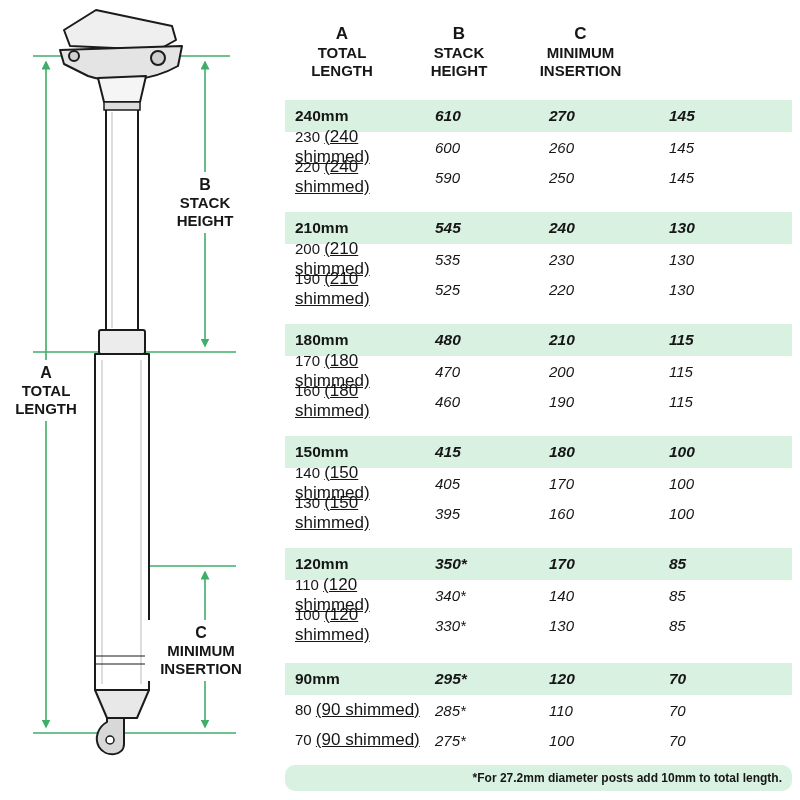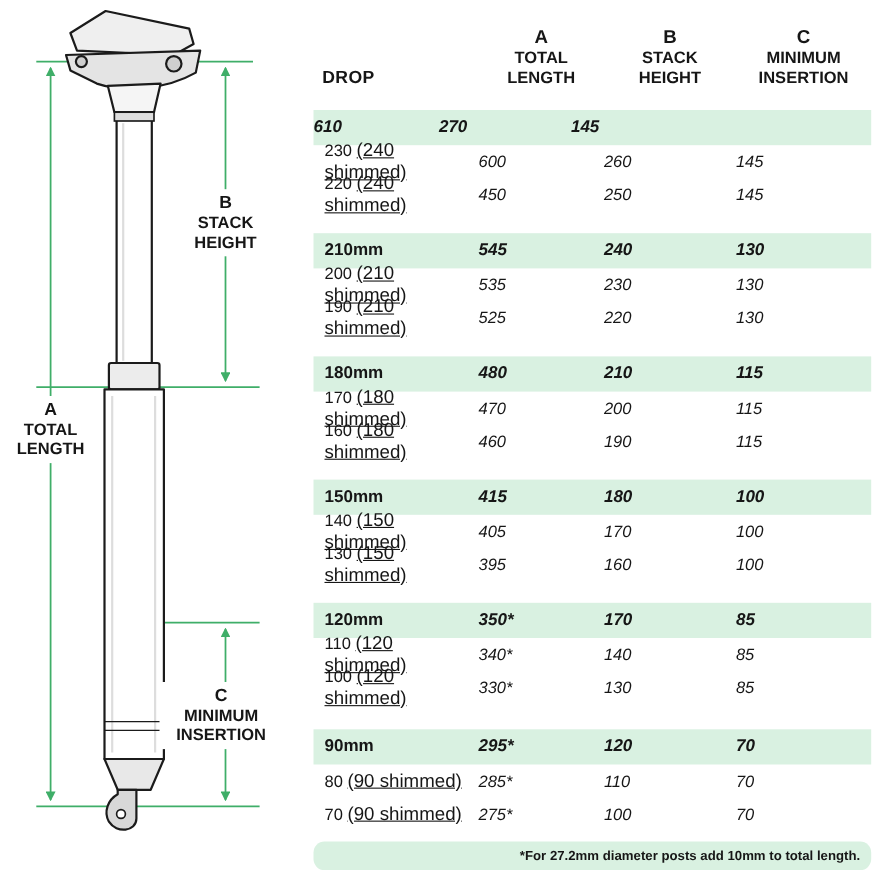--- a/index.html
+++ b/index.html
@@ -111,56 +111,56 @@
 
     <div class="dim-label" style="left:145px;top:620px;width:112px;">
       <div class="dim-letter">C</div>
       <div class="dim-line-txt">MINIMUM</div>
       <div class="dim-line-txt">INSERTION</div>
     </div>
   </div>
 
   <div class="spec-table">
     <div class="thead">
-      <div class="hcol w-drop hdrop">DROP</div>
       <div class="hcol w-a">
         <div class="hletter">A</div>
         <div class="hline">TOTAL</div>
         <div class="hline">LENGTH</div>
       </div>
       <div class="hcol w-b">
         <div class="hletter">B</div>
         <div class="hline">STACK</div>
         <div class="hline">HEIGHT</div>
       </div>
       <div class="hcol w-c">
         <div class="hletter">C</div>
         <div class="hline">MINIMUM</div>
         <div class="hline">INSERTION</div>
       </div>
     </div>
 
     <div>
   <div class="group">
     <div class="row group-header">
+      <div class="cell drop gh-drop">240mm</div>
       <div class="cell num a gh-a">610</div>
       <div class="cell num b gh-b">270</div>
       <div class="cell num c gh-c">145</div>
     </div>
 
   <div class="row sub">
     <div class="cell drop"><span class="drop-val">230</span> <span class="note">(240 shimmed)</span></div>
     <div class="cell num a r-a">600</div>
     <div class="cell num b r-b">260</div>
     <div class="cell num c r-c">145</div>
   </div>
 
   <div class="row sub">
     <div class="cell drop"><span class="drop-val">220</span> <span class="note">(240 shimmed)</span></div>
-    <div class="cell num a r-a">450</div>
+    <div class="cell num a r-a">590</div>
     <div class="cell num b r-b">250</div>
     <div class="cell num c r-c">145</div>
   </div>
 </div>
 
   <div class="group">
     <div class="row group-header">
       <div class="cell drop gh-drop">210mm</div>
       <div class="cell num a gh-a">545</div>
       <div class="cell num b gh-b">240</div>

